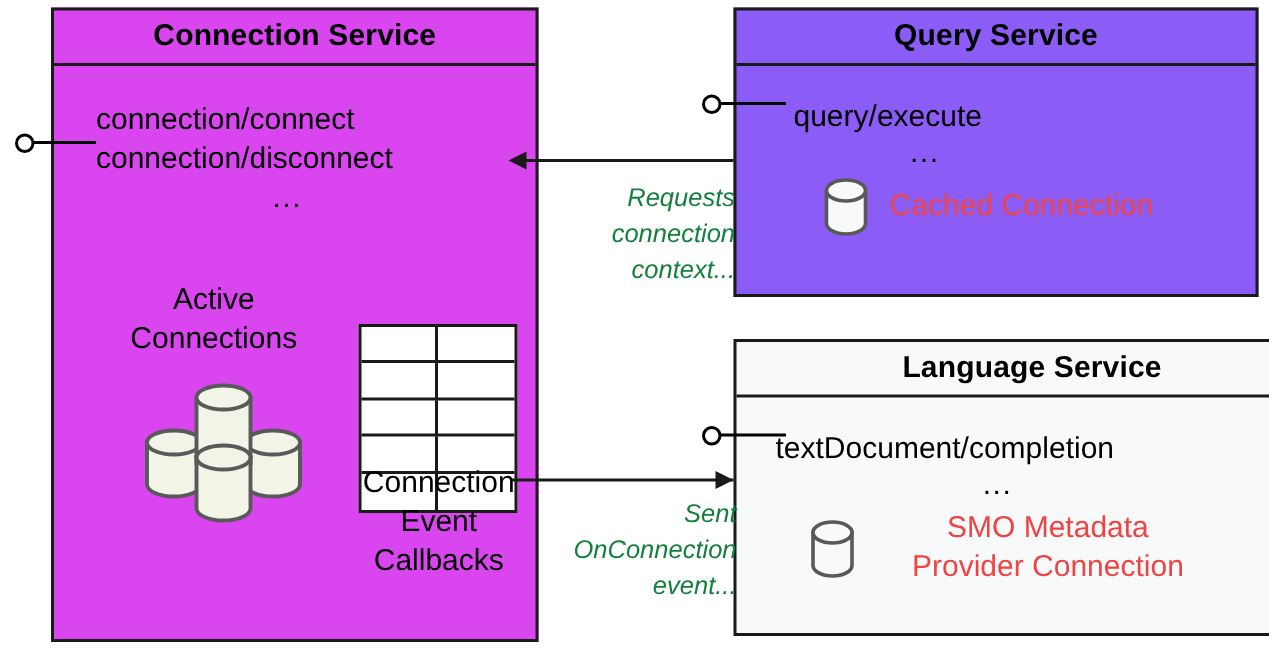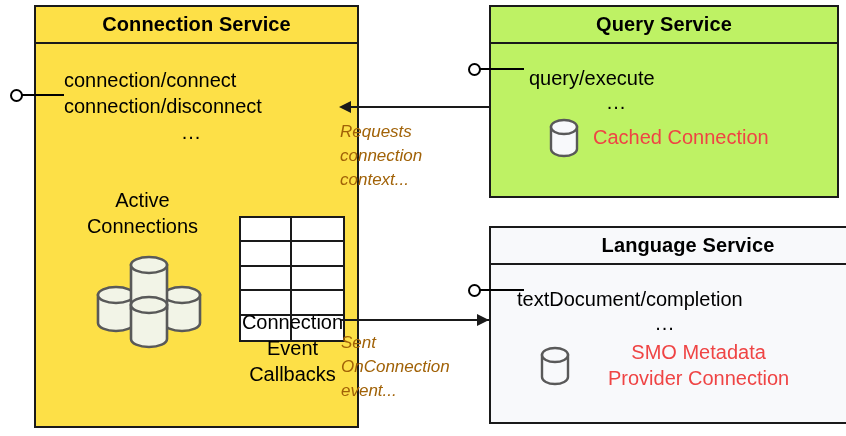--- a/index.html
+++ b/index.html
@@ -22,28 +22,28 @@
   .component {
     position: absolute;
     box-sizing: border-box;
     border: 2px solid #1a1a1a;
   }
   .comp-connection {
     left: 34px;
     top: 5px;
     width: 325px;
     height: 423px;
-    background: #fde047;
+    background: #d946ef;
   }
   .comp-query {
     left: 489px;
     top: 5px;
     width: 350px;
     height: 193px;
-    background: #bef264;
+    background: #8b5cf6;
   }
   .comp-language {
     left: 489px;
     top: 226px;
     width: 398px;
     height: 198px;
     background: #f8f9fb;
   }
 
   .comp-header {
@@ -167,22 +167,22 @@
 
   .arrow-top-line { left: 341px; top: 106px; width: 148px; }
   .arrow-top-head { left: 339px; top: 101px; }
   .arrow-bot-line { left: 341px; top: 319px; width: 148px; }
   .arrow-bot-head { left: 477px; top: 314px; }
 
   .arrow-label {
     position: absolute;
     font-style: italic;
     font-size: 17px;
-    color: #a16207;
-    text-align: left;
+    color: #15803d;
+    text-align: right;
     line-height: 1.42;
     width: 150px;
   }
   .label-requests { left: 340px; top: 120px; }
   .label-sent     { left: 341px; top: 331px; }
 
   
   .cluster-label {
     position: absolute;
     left: 24px;

